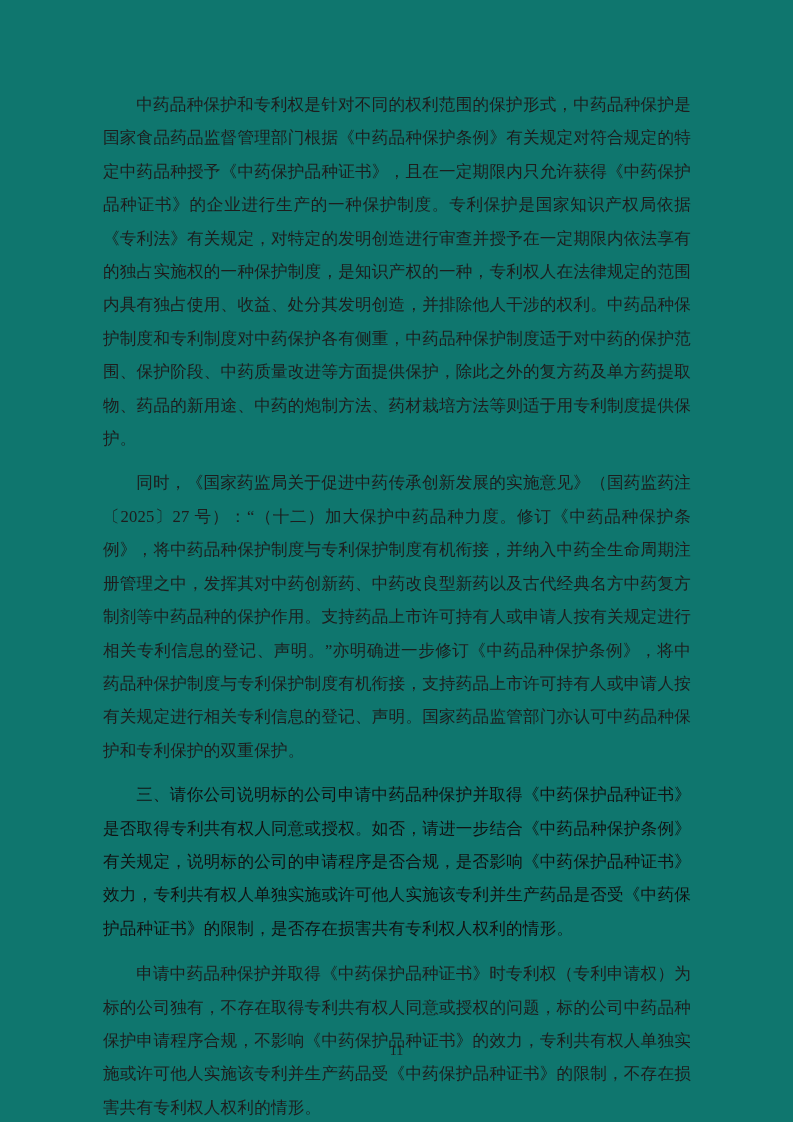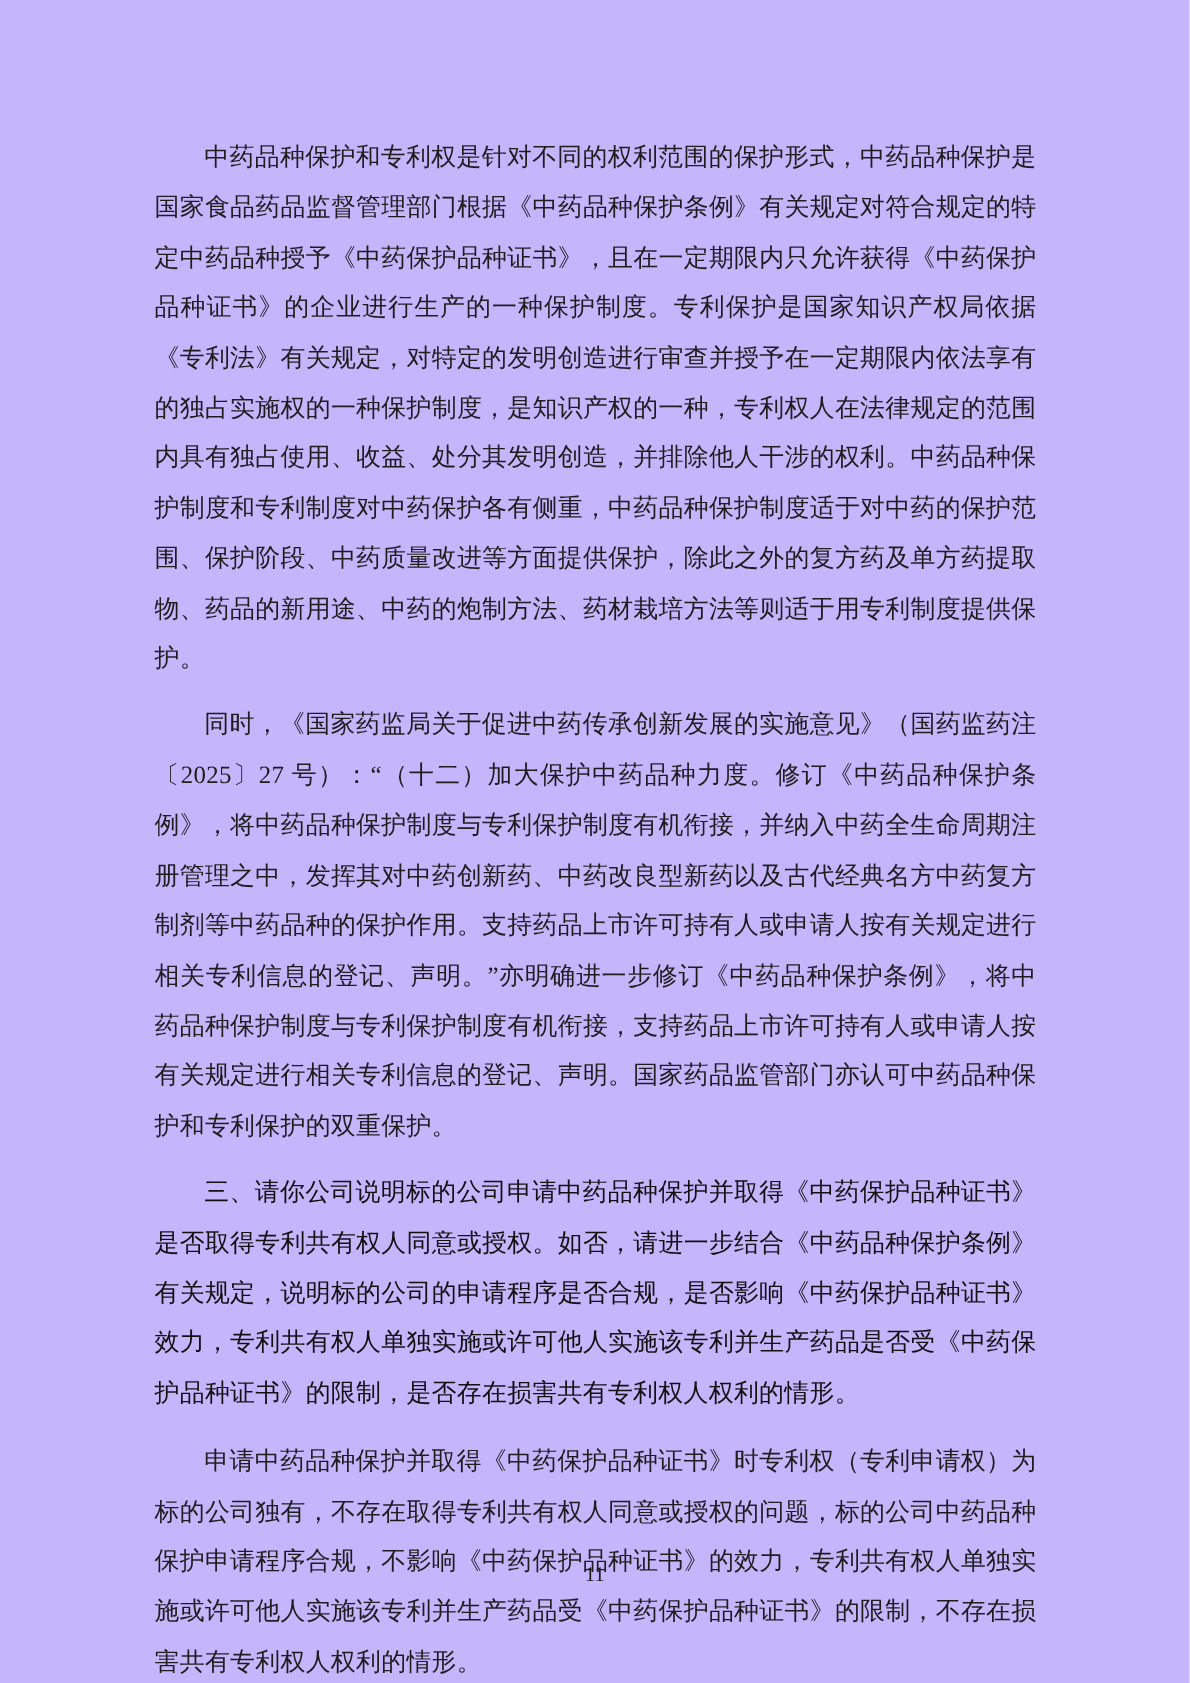--- a/index.html
+++ b/index.html
@@ -5,21 +5,21 @@
   * { margin: 0; padding: 0; box-sizing: border-box; }
   html, body {
     background: #ffffff;
     font-family: "Liberation Serif", "DejaVu Serif", serif;
   }
   .page {
     position: relative;
     width: 793px;
     height: 1122px;
     margin: 0 auto;
-    background: #c4b5fd;
+    background: #0f766e;
     overflow: hidden;
   }
   .content {
     position: absolute;
     top: 88px;
     left: 103px;
     width: 588px;
     color: #1d1d1d;
   }
   .para {

